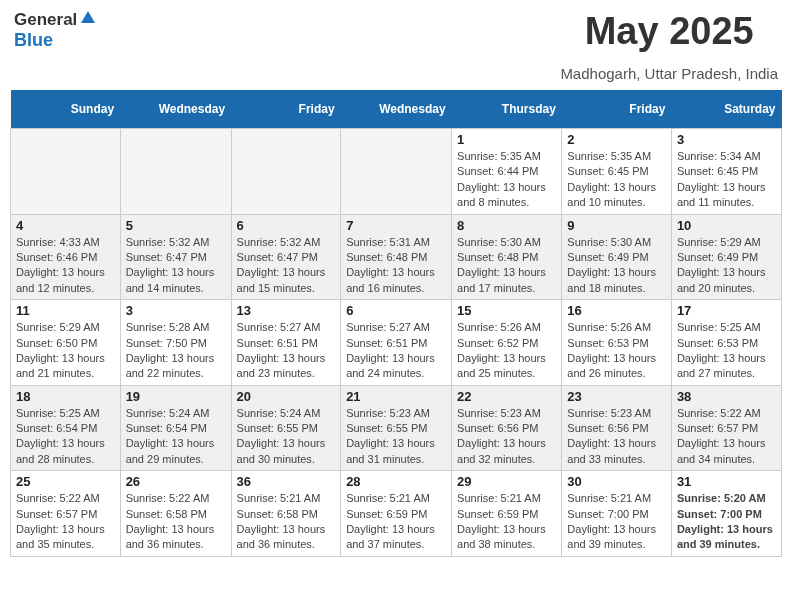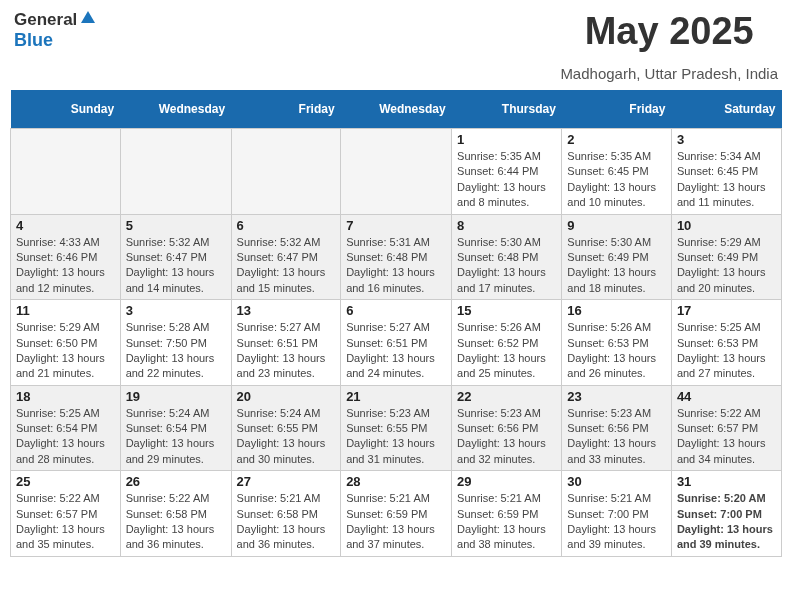--- a/index.html
+++ b/index.html
@@ -294,21 +294,21 @@
 and 32 minutes.</div>
         </td>
         <td class="shaded">
           <div class="day-number">23</div>
           <div class="day-info" style="white-space: pre-line;">Sunrise: 5:23 AM
 Sunset: 6:56 PM
 Daylight: 13 hours
 and 33 minutes.</div>
         </td>
         <td class="shaded">
-          <div class="day-number">44</div>
+          <div class="day-number">38</div>
           <div class="day-info" style="white-space: pre-line;">Sunrise: 5:22 AM
 Sunset: 6:57 PM
 Daylight: 13 hours
 and 34 minutes.</div>
         </td>
       </tr>
       <tr>
         <td>
           <div class="day-number">25</div>
           <div class="day-info" style="white-space: pre-line;">Sunrise: 5:22 AM
@@ -317,21 +317,21 @@
 and 35 minutes.</div>
         </td>
         <td>
           <div class="day-number">26</div>
           <div class="day-info" style="white-space: pre-line;">Sunrise: 5:22 AM
 Sunset: 6:58 PM
 Daylight: 13 hours
 and 36 minutes.</div>
         </td>
         <td>
-          <div class="day-number">27</div>
+          <div class="day-number">36</div>
           <div class="day-info" style="white-space: pre-line;">Sunrise: 5:21 AM
 Sunset: 6:58 PM
 Daylight: 13 hours
 and 36 minutes.</div>
         </td>
         <td>
           <div class="day-number">28</div>
           <div class="day-info" style="white-space: pre-line;">Sunrise: 5:21 AM
 Sunset: 6:59 PM
 Daylight: 13 hours

